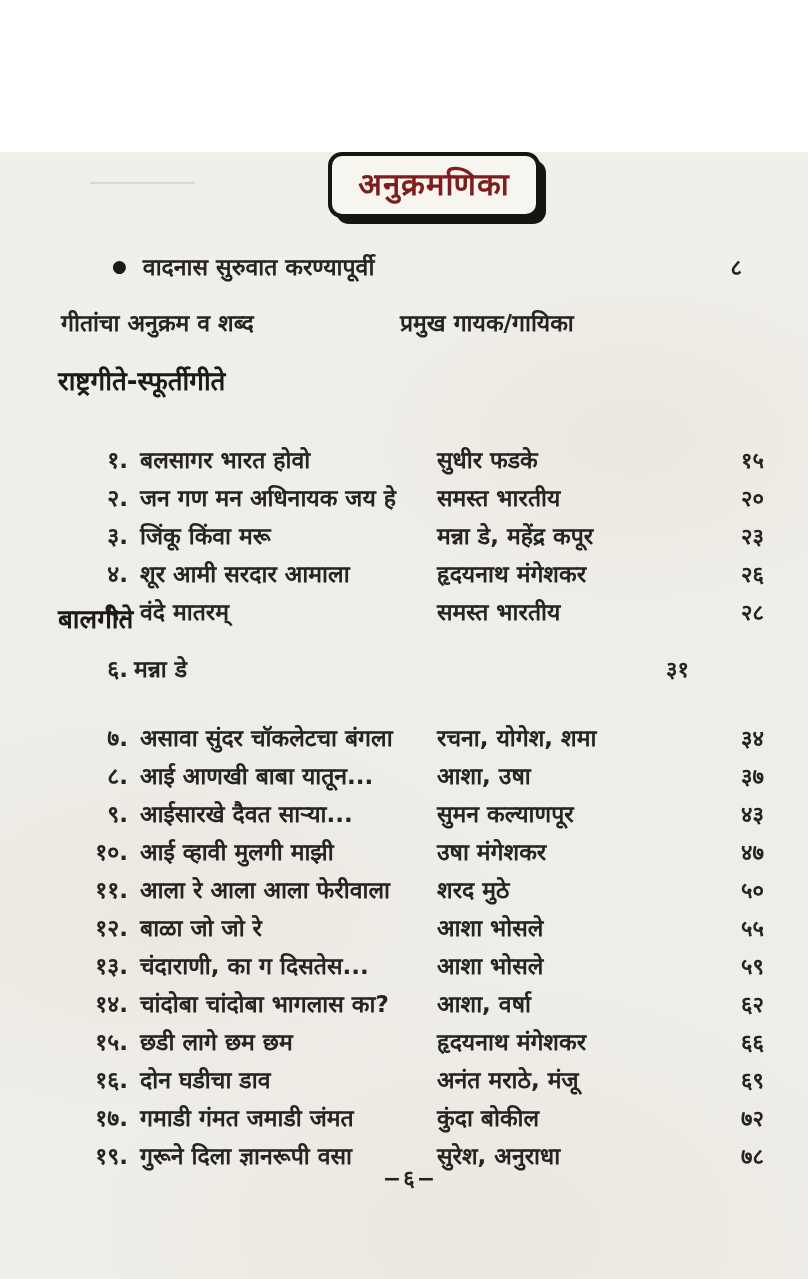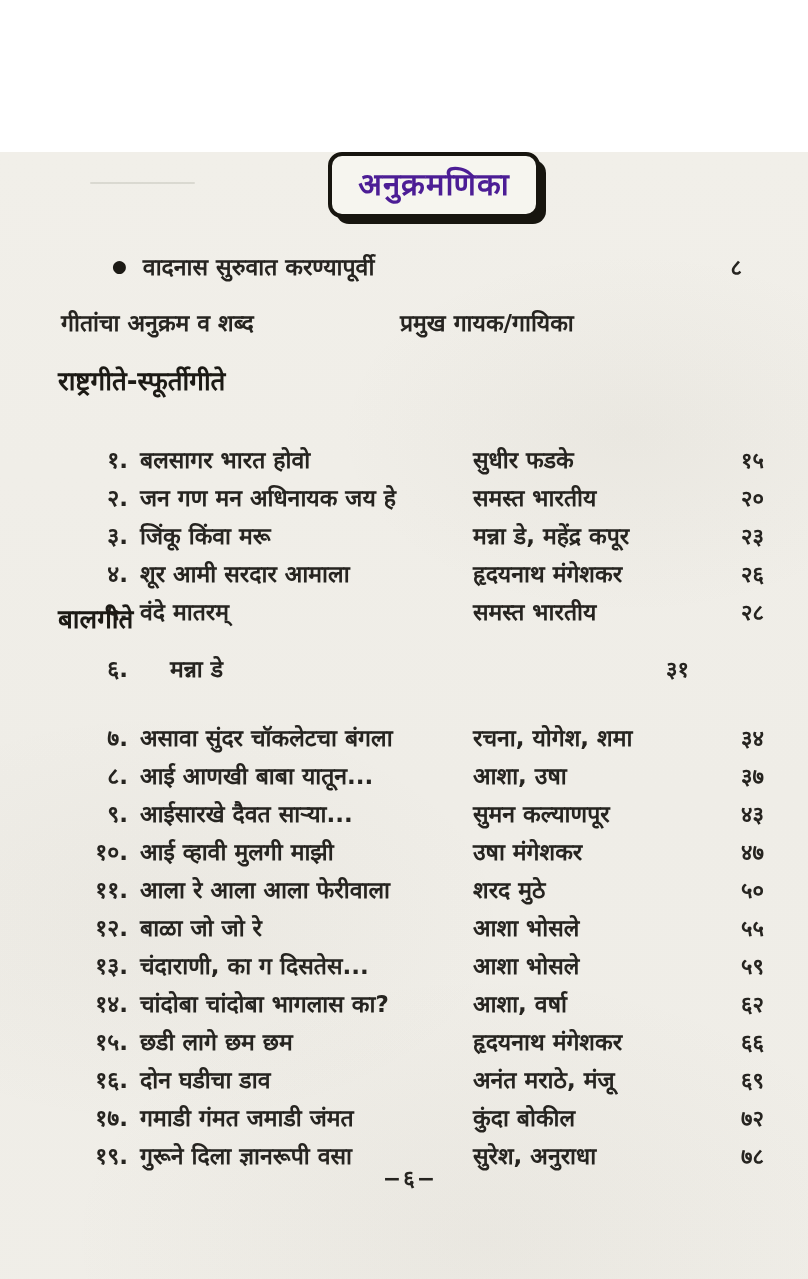--- a/index.html
+++ b/index.html
@@ -43,21 +43,21 @@
     transform: translateX(30px);
     background: #f6f5ef;
     border: 4px solid #17150f;
     border-radius: 14px;
     box-shadow: 7px 7px 0 -1px #17150f;
     padding: 6px 26px 10px;
   }
   .title-box .title-text {
     font-size: 31px;
     letter-spacing: 1px;
-    color: #4c1d95;
+    color: #7f1d1d;
   }
   
   .intro-row {
     margin-top: 32px;
     padding-left: 112px;
     padding-right: 66px;
     display: flex;
     align-items: center;
     font-size: 23px;
     height: 32px;
@@ -112,21 +112,20 @@
     text-align: right;
     padding-right: 6px;
   }
   .row .song {
     padding-left: 6px;
     white-space: nowrap;
     margin-top: 31px;
   }
   .row .singer {
     white-space: nowrap;
-    margin-left: 36px;
   }
   .row .pg {
     text-align: right;
     font-size: 22px;
   }
   .rows1 .row { height: 38px; }
   
   .footer {
     margin-top: 18px;
     text-align: center;

